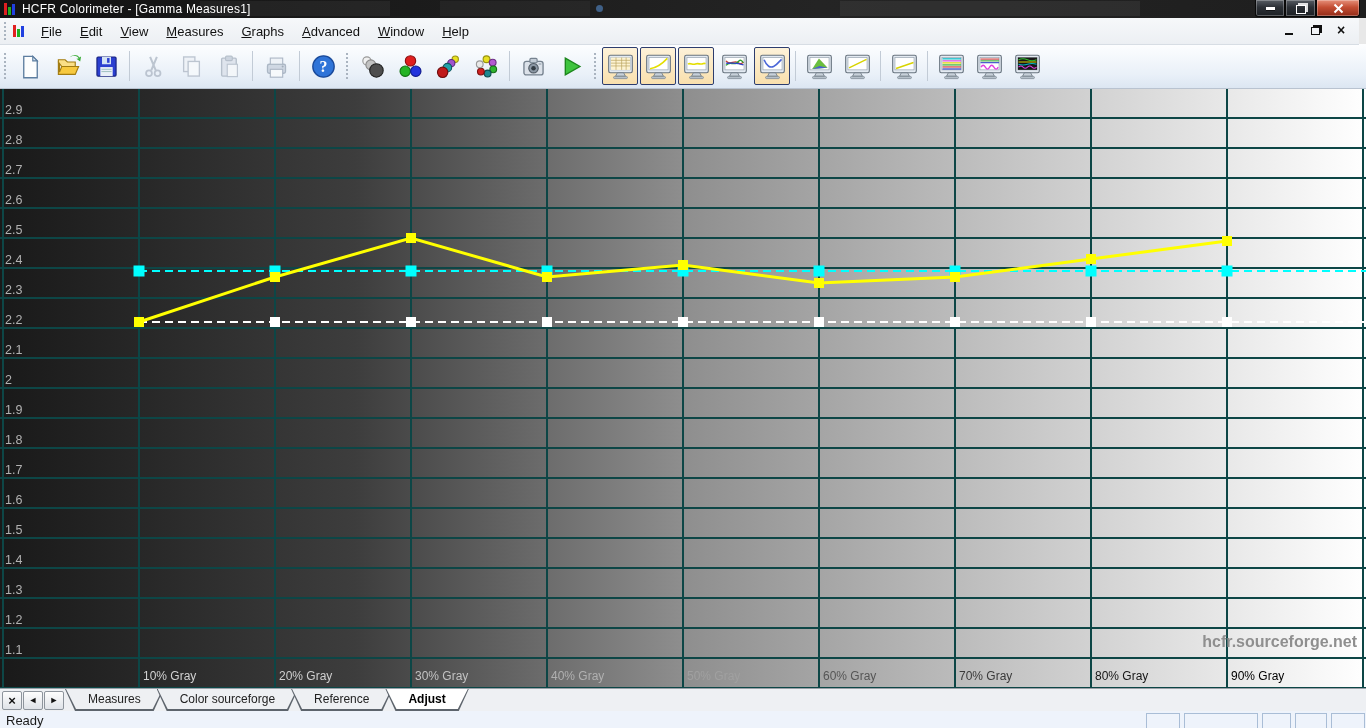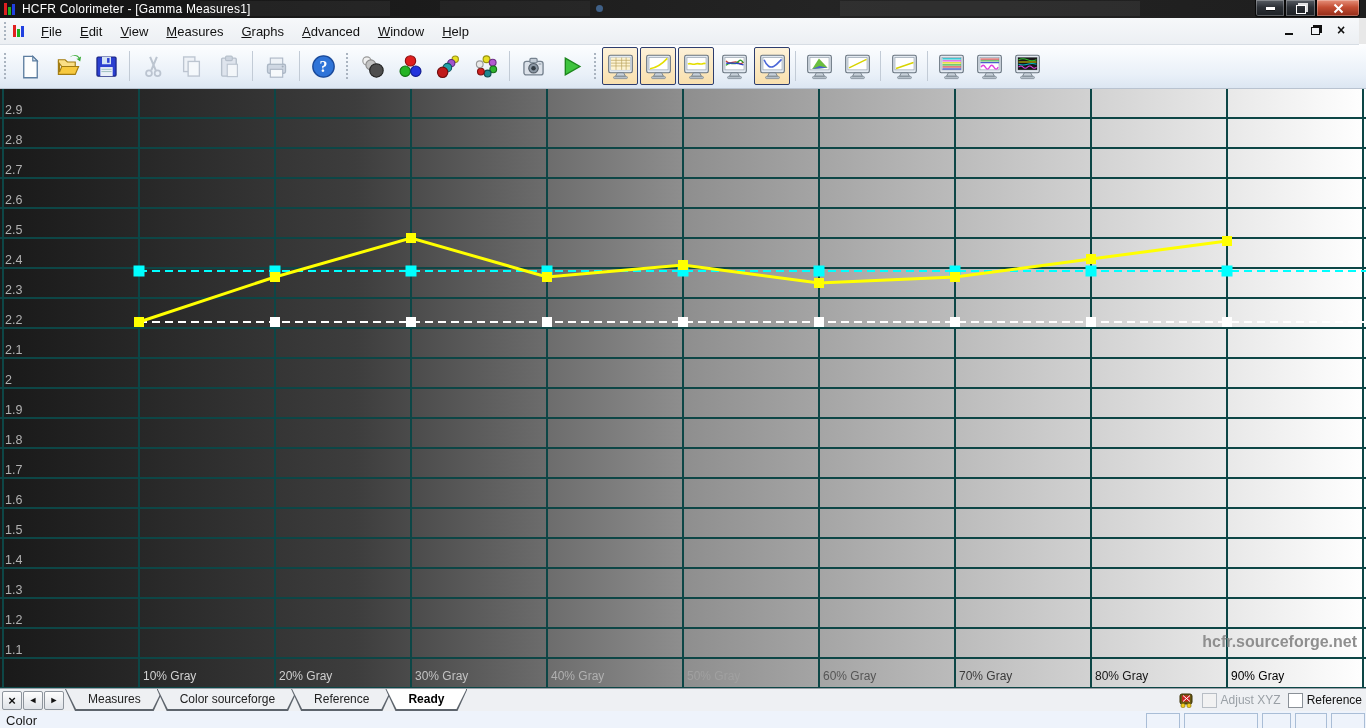--- a/index.html
+++ b/index.html
@@ -502,44 +502,27 @@
       <div class="tab-outer">
         <div class="tab-inner">Measures</div>
       </div>
       <div class="tab-outer">
         <div class="tab-inner">Color sourceforge</div>
       </div>
       <div class="tab-outer">
         <div class="tab-inner">Reference</div>
       </div>
       <div class="tab-outer active">
-        <div class="tab-inner">Ready</div>
+        <div class="tab-inner">Adjust</div>
       </div>
     </div>
-  <div class="tab-right">
-    <svg width="16" height="15" viewBox="0 0 16 15">
-      <rect x="1" y="1" width="12" height="10" rx="2" fill="#6b5a10" stroke="#3a3008"></rect>
-      <rect x="3" y="2.5" width="8" height="6" fill="#cc2222"></rect>
-      <path d="M4 2.5l7 6M11 2.5l-7 6" stroke="#ffffff" stroke-width="1"></path>
-      <rect x="2" y="10.5" width="4" height="4" rx="1.5" fill="#f2cc1a" stroke="#8a7410" stroke-width="0.7"></rect>
-      <rect x="8" y="10.5" width="4" height="4" rx="1.5" fill="#f2cc1a" stroke="#8a7410" stroke-width="0.7"></rect>
-    </svg>
-    <span style="display:flex;align-items:center;gap:4px;">
-      <span class="chk disabled"></span>
-      <span class="chk-lbl disabled">Adjust XYZ</span>
-    </span>
-    <span style="display:flex;align-items:center;gap:4px;">
-      <span class="chk"></span>
-      <span class="chk-lbl">Reference</span>
-    </span>
-  </div>
 </div>
 
 <div class="statusbar">
-  <span class="status-text">Color</span>
+  <span class="status-text">Ready</span>
   <div class="status-panes">
     <span class="pane" style="width:32px"></span>
     <span class="pane" style="width:72px"></span>
     <span class="pane" style="width:27px"></span>
     <span class="pane" style="width:30px"></span>
     <span class="pane" style="width:32px"></span>
   </div>
 </div>
 
 </body></html>

